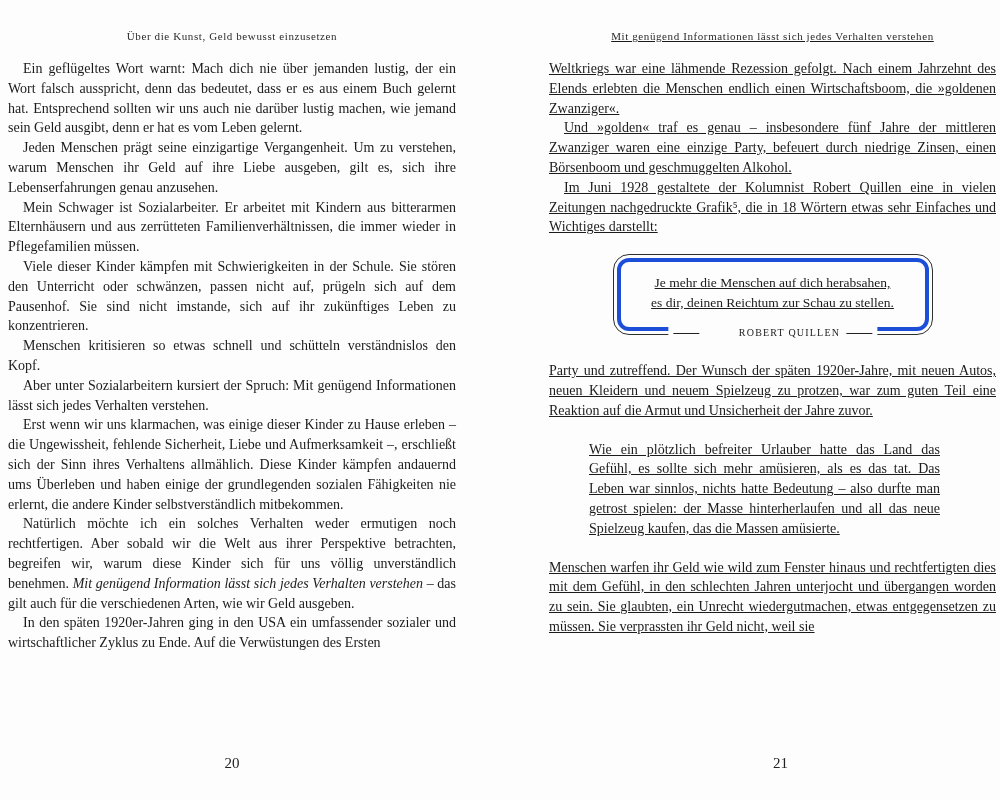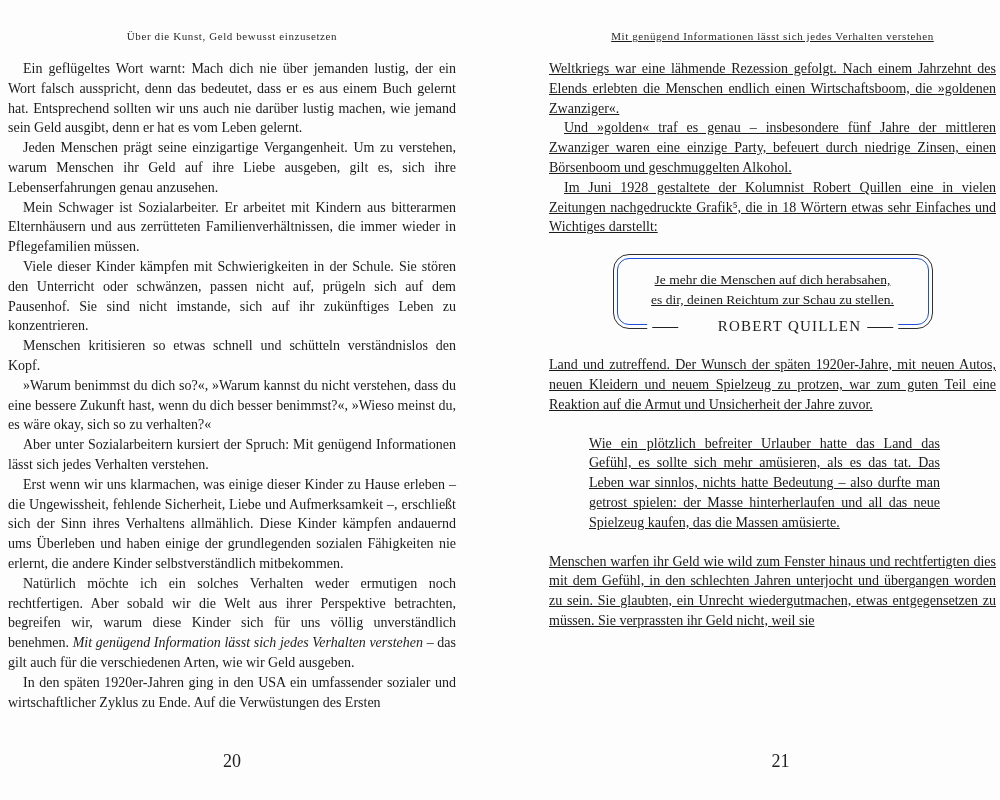--- a/index.html
+++ b/index.html
@@ -51,38 +51,38 @@
     margin: 0;
     text-indent: 15px;
   }
   .para.flush { text-indent: 0; }
   .italic { font-style: italic; }
 
   .page-number {
     position: absolute;
     bottom: 28px;
     text-align: center;
-    font-size: 18px;
+    font-size: 15px;
     color: #222;
   }
   .page.left  .page-number { left: 8px;  right: 44px; }
   .page.right .page-number { left: 65px; right: 4px; }
 
   
   .quote-box-outer {
     position: relative;
     width: 312px;
     margin: 17px auto 26px;
     border: 1px solid #2e2e2e;
     border-radius: 16px;
     padding: 3px;
     background: #fdfdfd;
   }
   .quote-box-inner {
-    border: 1px solid #1d4ed8;
+    border: 4px solid #1d4ed8;
     border-radius: 12px;
     padding: 11px 6px 15px;
     text-align: center;
     font-size: 13.5px;
     line-height: 19.5px;
   }
   .quote-line { white-space: nowrap; }
   .quote-attribution {
     position: absolute;
     bottom: -9px;
@@ -95,21 +95,21 @@
     padding: 0 5px;
     white-space: nowrap;
   }
   .attr-rule {
     display: inline-block;
     width: 26px;
     height: 0;
     border-top: 1px solid #222;
   }
   .attr-name {
-    font-size: 15px;
+    font-size: 10px;
     letter-spacing: 1.2px;
     color: #222;
     margin-left: 34px;
   }
 
   .block-quote {
     margin: 19px 56px 19px 40px;
     text-align: justify;
   }
 </style>
@@ -120,21 +120,20 @@
 
   <section class="page left">
     <div class="inner">
       <div class="running-header">Über die Kunst, Geld bewusst einzusetzen</div>
       <div class="body">
         <p class="para">Ein geflügeltes Wort warnt: Mach dich nie über jemanden lustig, der ein Wort falsch ausspricht, denn das bedeutet, dass er es aus einem Buch gelernt hat. Entsprechend sollten wir uns auch nie darüber lustig machen, wie jemand sein Geld ausgibt, denn er hat es vom Leben gelernt.</p>
         <p class="para">Jeden Menschen prägt seine einzigartige Vergangenheit. Um zu verstehen, warum Menschen ihr Geld auf ihre Liebe ausgeben, gilt es, sich ihre Lebenserfahrungen genau anzusehen.</p>
         <p class="para">Mein Schwager ist Sozialarbeiter. Er arbeitet mit Kindern aus bitterarmen Elternhäusern und aus zerrütteten Familienverhältnissen, die immer wieder in Pflegefamilien müssen.</p>
         <p class="para">Viele dieser Kinder kämpfen mit Schwierigkeiten in der Schule. Sie stören den Unterricht oder schwänzen, passen nicht auf, prügeln sich auf dem Pausenhof. Sie sind nicht imstande, sich auf ihr zukünftiges Leben zu konzentrieren.</p>
         <p class="para">Menschen kritisieren so etwas schnell und schütteln verständnislos den Kopf.</p>
-        <p class="para">»Warum benimmst du dich so?«, »Warum kannst du nicht verstehen, dass du eine bessere Zukunft hast, wenn du dich besser benimmst?«, »Wieso meinst du, es wäre okay, sich so zu verhalten?«</p>
         <p class="para">Aber unter Sozialarbeitern kursiert der Spruch: Mit genügend Informationen lässt sich jedes Verhalten verstehen.</p>
         <p class="para">Erst wenn wir uns klarmachen, was einige dieser Kinder zu Hause erleben – die Ungewissheit, fehlende Sicherheit, Liebe und Aufmerksamkeit –, erschließt sich der Sinn ihres Verhaltens allmählich. Diese Kinder kämpfen andauernd ums Überleben und haben einige der grundlegenden sozialen Fähigkeiten nie erlernt, die andere Kinder selbstverständlich mitbekommen.</p>
         <p class="para"><span>Natürlich möchte ich ein solches Verhalten weder ermutigen noch rechtfertigen. Aber sobald wir die Welt aus ihrer Perspektive betrachten, begreifen wir, warum diese Kinder sich für uns völlig unverständlich benehmen. </span><span class="italic">Mit genügend Information lässt sich jedes Verhalten verstehen</span><span> – das gilt auch für die verschiedenen Arten, wie wir Geld ausgeben.</span></p>
         <p class="para">In den späten 1920er-Jahren ging in den USA ein umfassender sozialer und wirtschaftlicher Zyklus zu Ende. Auf die Verwüstungen des Ersten</p>
       </div>
     </div>
     <div class="page-number">20</div>
   </section>
 
   <section class="page right">
@@ -150,21 +149,21 @@
             <div class="quote-line">Je mehr die Menschen auf dich herabsahen,</div>
             <div class="quote-line">es dir, deinen Reichtum zur Schau zu stellen.</div>
           </div>
           <div class="quote-attribution">
             <span class="attr-rule"></span>
             <span class="attr-name">ROBERT QUILLEN</span>
             <span class="attr-rule"></span>
           </div>
         </div>
 
-        <p class="para flush">Land und zutreffend. Der Wunsch der späten 1920er-Jahre, mit neuen Autos, neuen Kleidern und neuem Spielzeug zu protzen, war zum guten Teil eine Reaktion auf die Armut und Unsicherheit der Jahre zuvor.</p>
+        <p class="para flush">Party und zutreffend. Der Wunsch der späten 1920er-Jahre, mit neuen Autos, neuen Kleidern und neuem Spielzeug zu protzen, war zum guten Teil eine Reaktion auf die Armut und Unsicherheit der Jahre zuvor.</p>
 
         <blockquote class="block-quote">Wie ein plötzlich befreiter Urlauber hatte das Land das Gefühl, es sollte sich mehr amüsieren, als es das tat. Das Leben war sinnlos, nichts hatte Bedeutung – also durfte man getrost spielen: der Masse hinterherlaufen und all das neue Spielzeug kaufen, das die Massen amüsierte.</blockquote>
 
         <p class="para flush">Menschen warfen ihr Geld wie wild zum Fenster hinaus und rechtfertigten dies mit dem Gefühl, in den schlechten Jahren unterjocht und übergangen worden zu sein. Sie glaubten, ein Unrecht wiedergutmachen, etwas entgegensetzen zu müssen. Sie verprassten ihr Geld nicht, weil sie</p>
       </div>
     </div>
     <div class="page-number">21</div>
   </section>
 
 </div>

